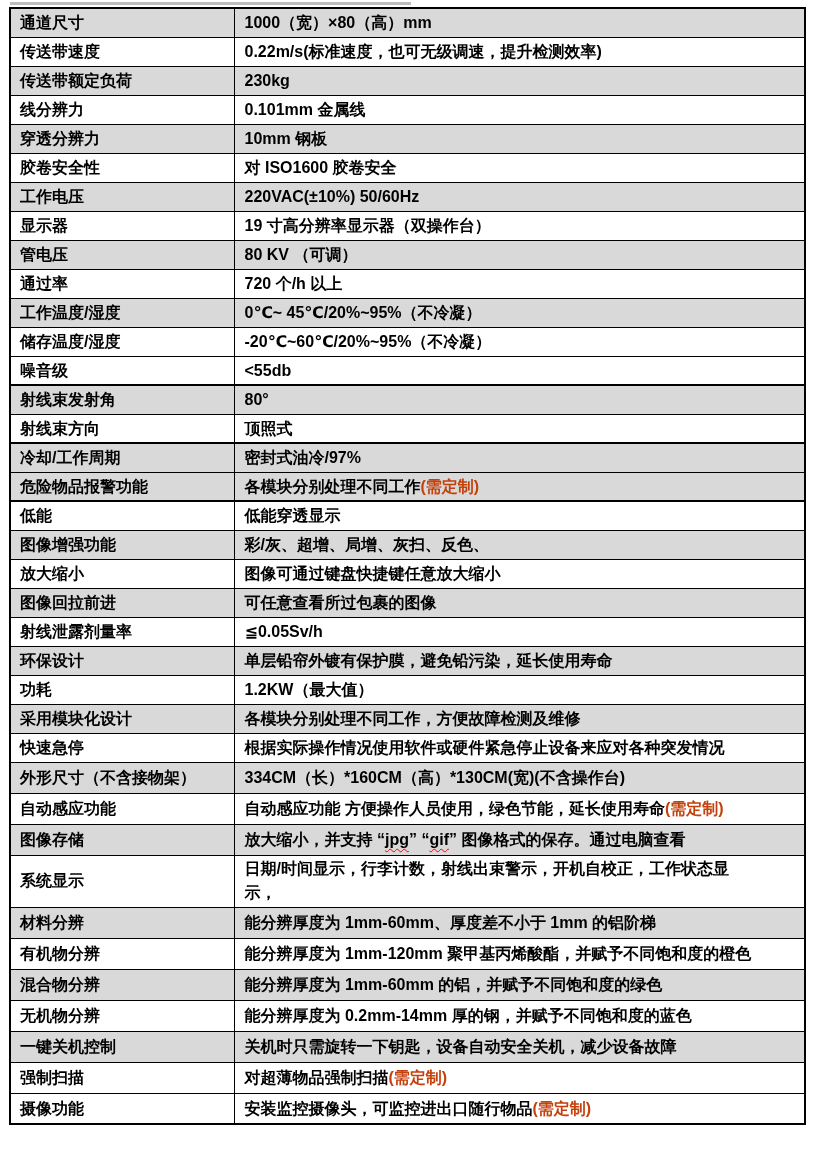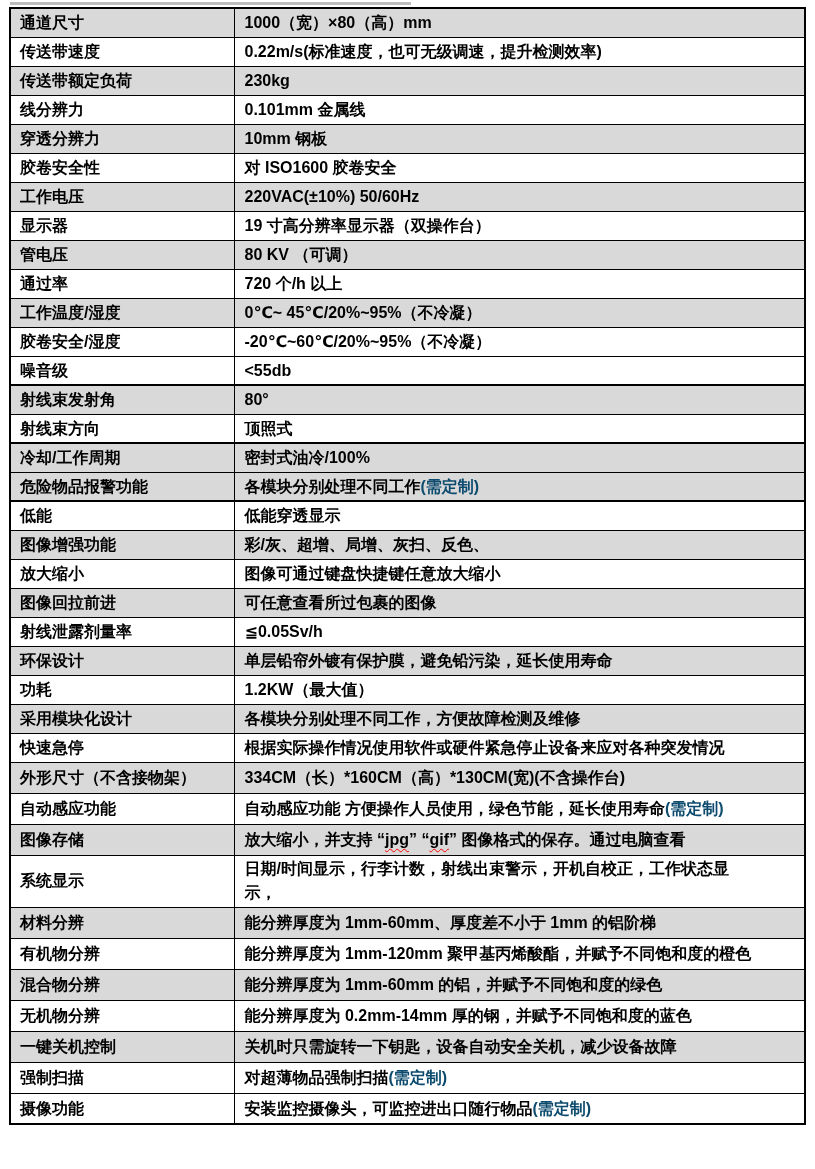--- a/index.html
+++ b/index.html
@@ -40,21 +40,21 @@
     overflow: hidden;
     white-space: normal;
   }
   td.label-cell { padding: 0 4px 0 9px; }
   td.value-cell { padding: 0 6px 0 10px; }
 
   tr.shaded td { background: #d9d9d9; }
   tr.thick-top td { border-top-width: 2px; }
   tr.dbl td { line-height: 24px; }
 
-  .red { color: #0c4a6e; }
+  .red { color: #c2410c; }
   .wavy {
     text-decoration: underline;
     text-decoration-style: wavy;
     text-decoration-color: #ff0000;
     text-decoration-thickness: 1px;
     text-underline-offset: 3px;
   }
 </style>
 </head>
 <body>
@@ -105,38 +105,38 @@
         </tr>
         <tr>
           <td class="label-cell">通过率</td>
           <td class="value-cell"><span>720 个/h 以上</span></td>
         </tr>
         <tr class="shaded">
           <td class="label-cell">工作温度/湿度</td>
           <td class="value-cell"><span>0℃~ 45℃/20%~95%（不冷凝）</span></td>
         </tr>
         <tr>
-          <td class="label-cell">胶卷安全/湿度</td>
+          <td class="label-cell">储存温度/湿度</td>
           <td class="value-cell"><span>-20℃~60℃/20%~95%（不冷凝）</span></td>
         </tr>
         <tr>
           <td class="label-cell">噪音级</td>
           <td class="value-cell"><span>&lt;55db</span></td>
         </tr>
         <tr class="shaded thick-top">
           <td class="label-cell">射线束发射角</td>
           <td class="value-cell"><span>80°</span></td>
         </tr>
         <tr>
           <td class="label-cell">射线束方向</td>
           <td class="value-cell"><span>顶照式</span></td>
         </tr>
         <tr class="shaded thick-top">
           <td class="label-cell">冷却/工作周期</td>
-          <td class="value-cell"><span>密封式油冷/100%</span></td>
+          <td class="value-cell"><span>密封式油冷/97%</span></td>
         </tr>
         <tr class="shaded">
           <td class="label-cell">危险物品报警功能</td>
           <td class="value-cell"><span>各模块分别处理不同工作</span><span class="red">(需定制)</span></td>
         </tr>
         <tr class="thick-top">
           <td class="label-cell">低能</td>
           <td class="value-cell"><span>低能穿透显示</span></td>
         </tr>
         <tr class="shaded">

